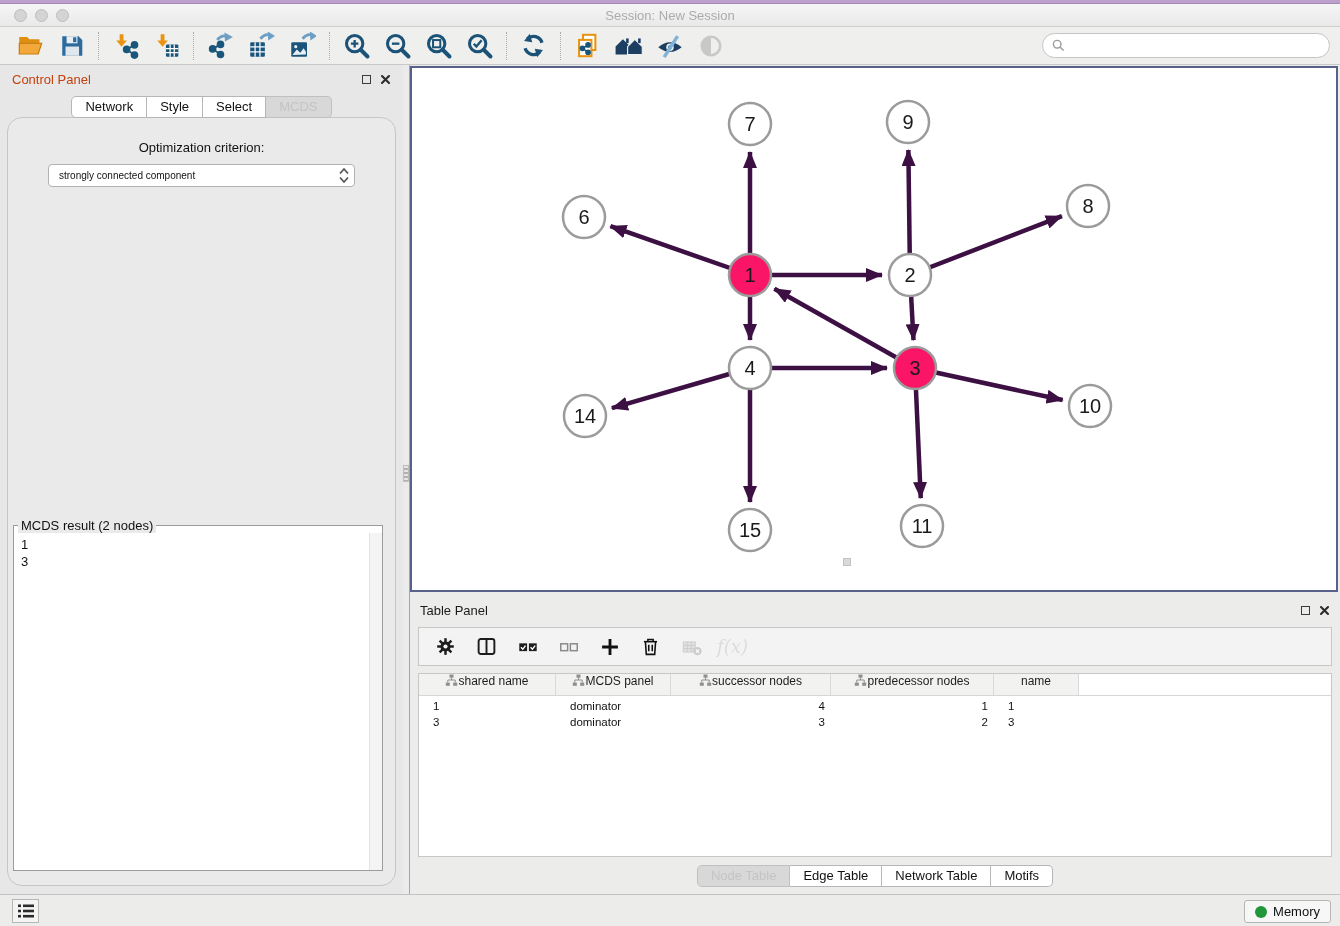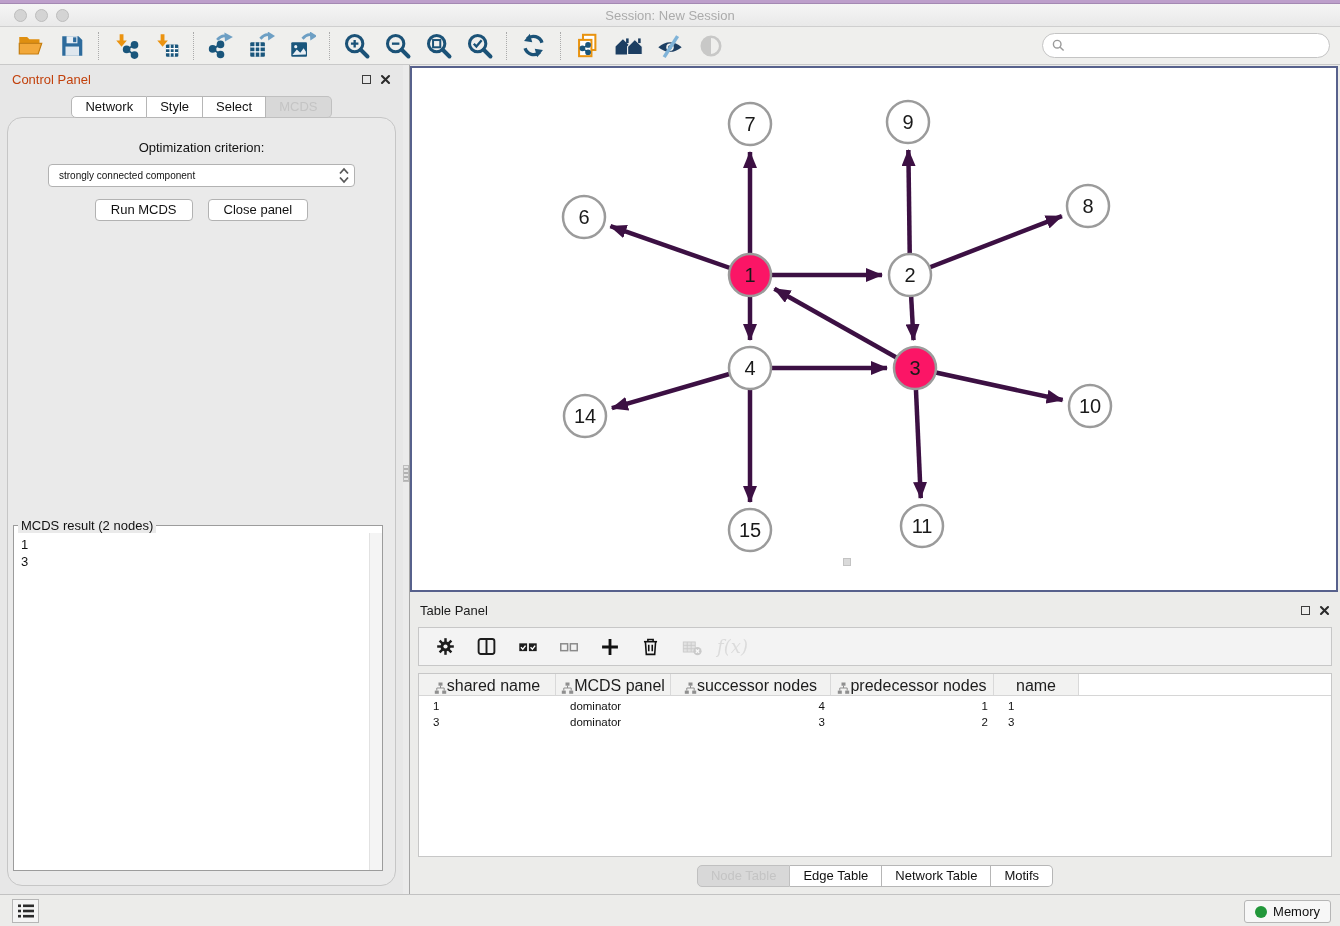--- a/index.html
+++ b/index.html
@@ -61,21 +61,21 @@
   .canvas-grip { position:absolute; left:431px; bottom:2px; width:8px; height:8px; background:#dadada; border:1px solid #c3c3c3; }
   
   .table-panel { position:absolute; left:410px; top:531px; right:0; bottom:0; background:#ececea; }
   .tp-header { height:28px; display:flex; align-items:center; padding:0 10px; }
   .tp-title { font-size:13px; color:#1c1c1c; }
   .tp-toolbar { margin:3px 8px 0; height:39px; background:#f3f3f3; border:1px solid #c7c7c7; display:flex; align-items:center; gap:4px; padding:0 8px; }
   .tpb-btn { width:37px; height:32px; display:flex; align-items:center; justify-content:center; background:none; border:none; padding:0; }
   .fx-label { font-family:"DejaVu Serif", serif; font-style:italic; font-size:18px; color:#c0c0c0; }
   .tp-table { margin:7px 8px 0; background:#fff; border:1px solid #c7c7c7; height:184px; position:relative; overflow:hidden; }
   .tp-head-row { display:flex; height:22px; border-bottom:1px solid #d6d6d6; }
-  .tp-head-cell { background:#f2f2f1; border-right:1px solid #d9d9d9; display:flex; align-items:flex-end; justify-content:center; gap:0; font-size:16px; color:#1d1d1d; flex:0 0 auto; }
+  .tp-head-cell { background:#f2f2f1; border-right:1px solid #d9d9d9; display:flex; align-items:flex-start; justify-content:center; gap:0; font-size:12px; color:#1d1d1d; flex:0 0 auto; }
   .tp-head-cell .col-icon { display:flex; }
   .tp-body { padding-top:2px; }
   .tp-row { display:flex; height:16px; align-items:center; font-size:11.5px; color:#111; }
   .tp-cell { flex:0 0 auto; padding:0 6px; overflow:hidden; white-space:nowrap; }
   .tp-cell.a-left { text-align:left; padding-left:14px; }
   .tp-cell.a-right { text-align:right; }
   .tp-tabs { position:absolute; bottom:7px; left:0; right:0; }
   
   .statusbar { position:absolute; left:0; right:0; bottom:0; height:32px; background:#ececea; border-top:1px solid #c2c2c2; }
   .list-btn { position:absolute; left:12px; top:4px; width:27px; height:24px; background:#f4f4f4; border:1px solid #b6b6b6; display:flex; align-items:center; justify-content:center; }
@@ -271,24 +271,20 @@
     <div class="cp-content">
       <div class="opt-label">Optimization criterion:</div>
       <div class="dropdown">
         <span>strongly connected component</span>
         <span class="stepper">
           <svg width="12" height="17" viewBox="0 0 12 17">
               <path d="M2 6.5 L6 2 L10 6.5" fill="none" stroke="#585858" stroke-width="1.8"></path>
               <path d="M2 10.5 L6 15 L10 10.5" fill="none" stroke="#585858" stroke-width="1.8"></path>
             </svg>
         </span>
-      </div>
-      <div class="btn-row">
-        <button class="push-btn">Run MCDS</button>
-        <button class="push-btn">Close panel</button>
       </div>
       <fieldset class="result-fieldset">
         <legend>MCDS result (2 nodes)</legend>
         <div class="result-body">
             <div>1</div>
             <div>3</div>
           </div>
         <div class="result-scroll"></div>
       </fieldset>
     </div>

